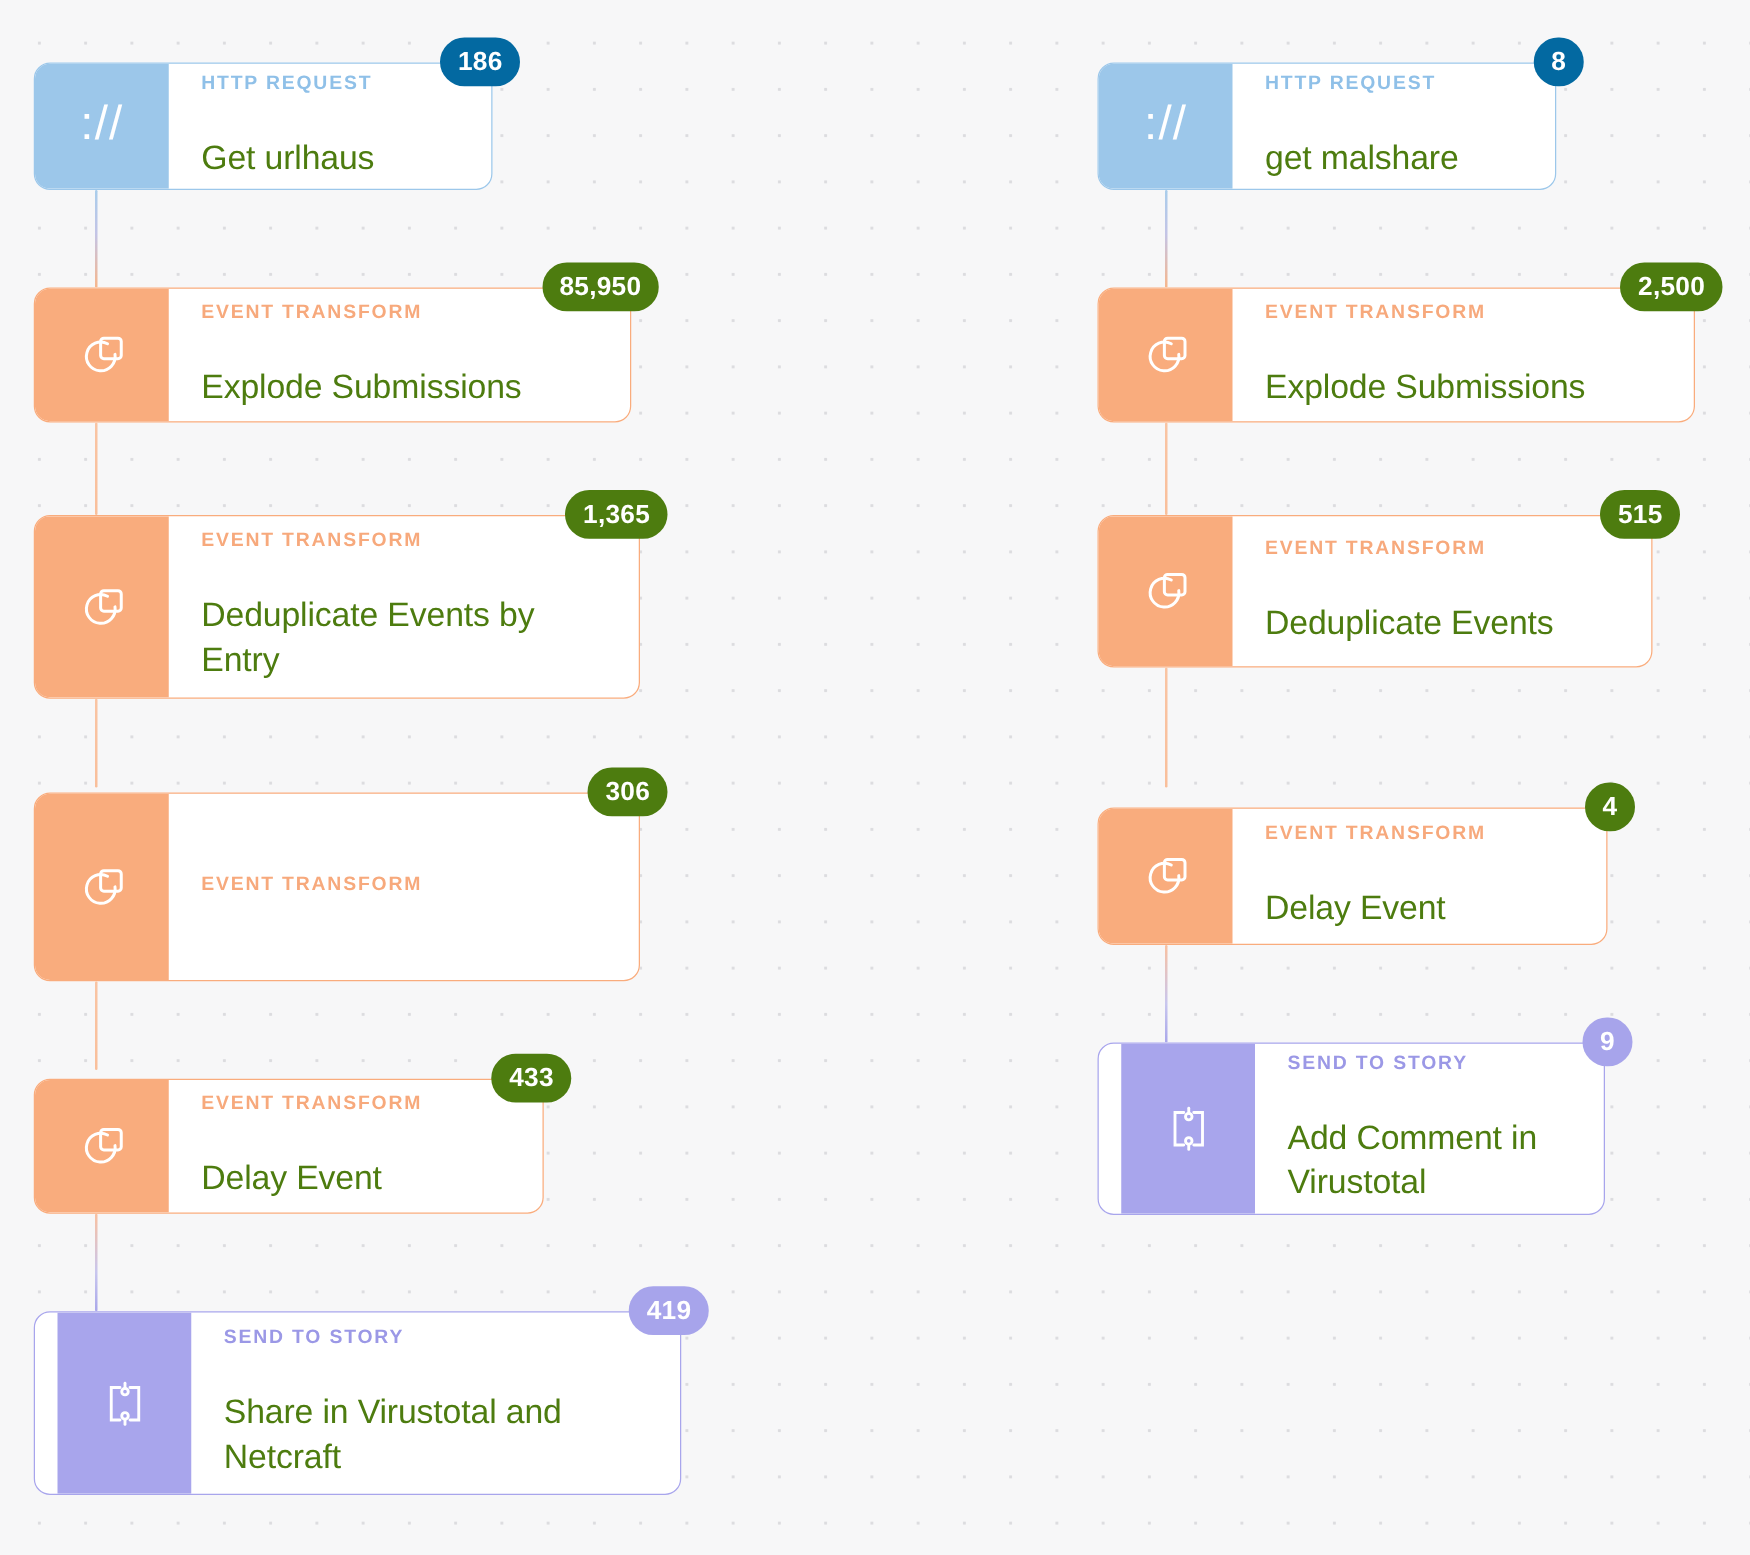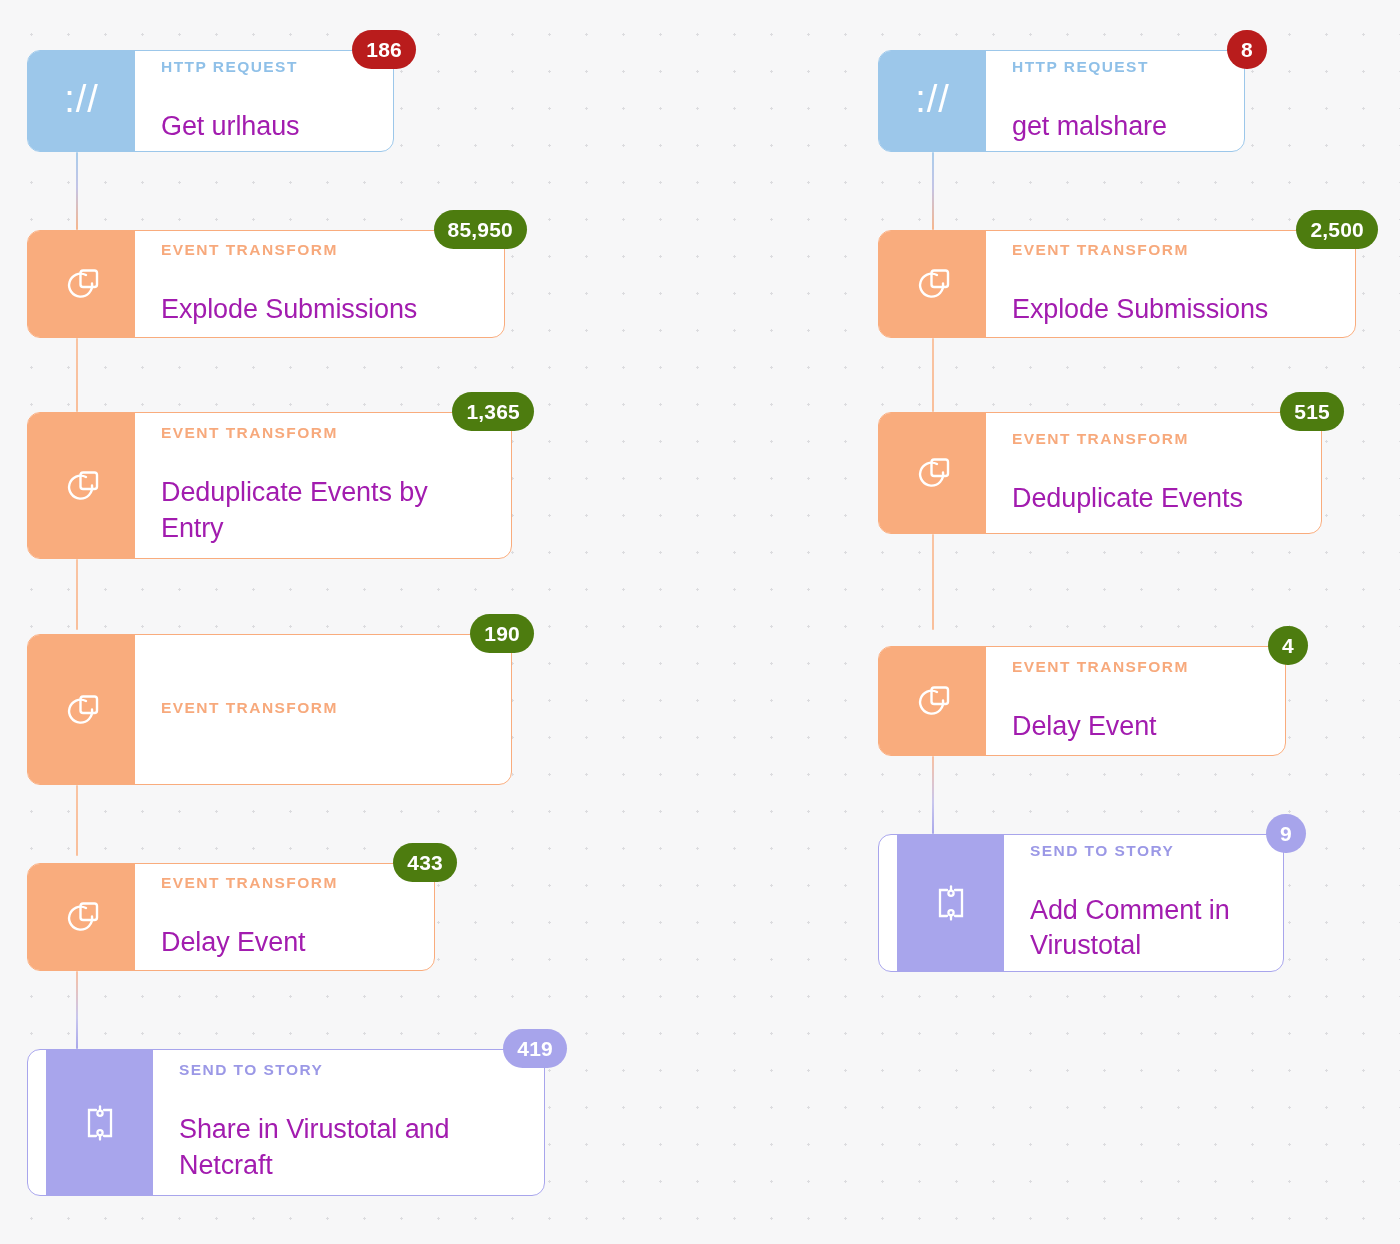--- a/index.html
+++ b/index.html
@@ -76,21 +76,21 @@
     font-weight: bold;
     letter-spacing: 1.45px;
     text-transform: uppercase;
     line-height: 1.15;
     margin-bottom: 4px;
   }
 
   .title {
     font-size: 27px;
     font-weight: 400;
-    color: #a21caf;
+    color: #4d7c0f;
     line-height: 1.32;
     letter-spacing: -0.1px;
     margin-top: 29px;
   }
 
   
   .t-http .icon-pane { background: #9cc7ea; }
   .t-http .node-inner { border-color: #9cc7ea; }
   .t-http .kicker { color: #8fc0e8; }
 
@@ -113,21 +113,21 @@
     border-radius: 20px;
     color: #ffffff;
     font-size: 21px;
     font-weight: bold;
     letter-spacing: 0.2px;
     display: flex;
     align-items: center;
     justify-content: center;
     z-index: 5;
   }
-  .t-http .badge { background: #b91c1c; }
+  .t-http .badge { background: #0369a1; }
   .t-transform .badge { background: #4d7c0f; }
   .t-story .badge { background: #a7a4eb; }
 
   .icon-svg { display: block; }
   .http-glyph {
     color: #ffffff;
     font-size: 38px;
     font-weight: 300;
     font-family: "Liberation Sans", sans-serif;
     letter-spacing: 1px;
@@ -200,21 +200,21 @@
       <div class="icon-pane">
         <svg class="icon-svg" width="42" height="42" viewBox="0 0 42 42" fill="none" stroke="#ffffff" stroke-width="2.4" stroke-linecap="round">
           <path d="M25 12 A11.5 11.5 0 1 0 31 20.5"></path>
           <rect x="19.5" y="7.5" width="16.5" height="16.5" rx="2.6"></rect>
         </svg>
       </div>
       <div class="body-pane">
         <div class="kicker">EVENT TRANSFORM</div>
       </div>
     </div>
-    <div class="badge">190</div>
+    <div class="badge">306</div>
   </div>
 
   <div class="node t-transform" style="left:27px; top:863px; width:408px; height:108px;">
     <div class="node-inner">
       <div class="icon-pane">
         <svg class="icon-svg" width="42" height="42" viewBox="0 0 42 42" fill="none" stroke="#ffffff" stroke-width="2.4" stroke-linecap="round">
           <path d="M25 12 A11.5 11.5 0 1 0 31 20.5"></path>
           <rect x="19.5" y="7.5" width="16.5" height="16.5" rx="2.6"></rect>
         </svg>
       </div>

